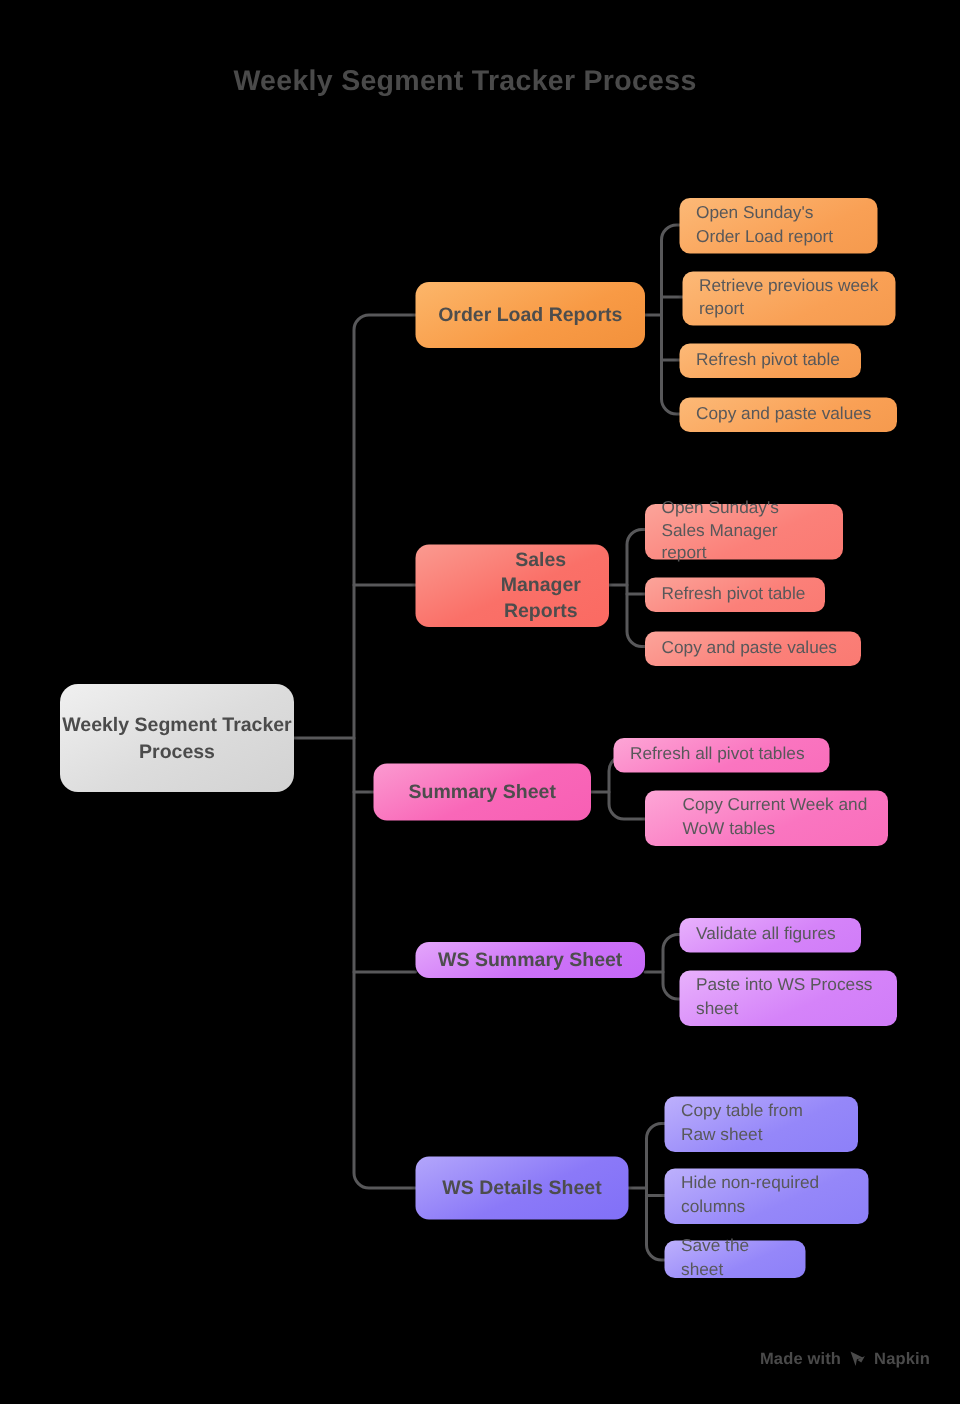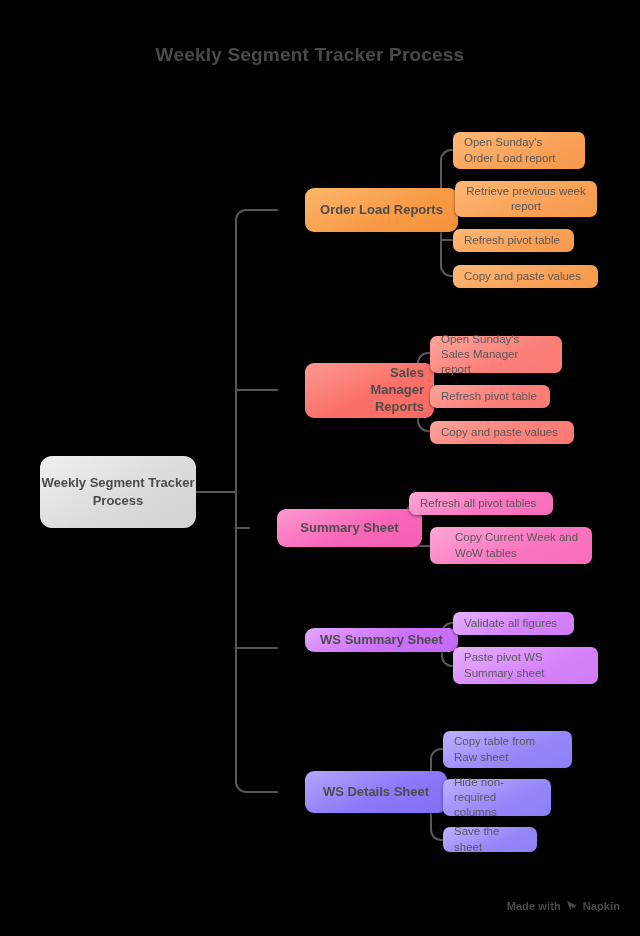--- a/index.html
+++ b/index.html
@@ -72,28 +72,27 @@
     justify-content: center;
     text-align: center;
     font-weight: bold;
     font-size: 13px;
     line-height: 1.35;
     color: #4b4b4b;
   }
 
   .node.branch {
     justify-content: center;
-    text-align: right;
+    text-align: center;
     font-weight: bold;
     font-size: 13px;
     line-height: 1.3;
     padding: 0 10px;
     border-radius: 9px;
     color: #4d4d4d;
-    margin-left: 28px;
   }
 
   .node.leaf {
     justify-content: flex-start;
     text-align: left;
     font-weight: normal;
     font-size: 11.5px;
     line-height: 1.32;
     padding: 0 11px;
     border-radius: 7px;
@@ -177,21 +176,21 @@
   </div>
 
   <div class="node branch c-orange-b" style="left:277px; top:188px; width:153px; height:44px;">
     <span>Order Load Reports</span>
   </div>
 
   <div class="node leaf c-orange-l" style="left:453px; top:132px; width:132px; height:37px;">
     <span>Open Sunday's Order Load report</span>
   </div>
 
-  <div class="node leaf c-orange-l" style="left:455px; top:181px; width:142px; height:36px;text-align:center;">
+  <div class="node leaf c-orange-l" style="left:455px; top:181px; width:142px; height:36px;">
     <span>Retrieve previous week report</span>
   </div>
 
   <div class="node leaf c-orange-l" style="left:453px; top:229px; width:121px; height:23px;">
     <span>Refresh pivot table</span>
   </div>
 
   <div class="node leaf c-orange-l" style="left:453px; top:265px; width:145px; height:23px;">
     <span>Copy and paste values</span>
   </div>
@@ -226,32 +225,32 @@
 
   <div class="node branch c-violet-b" style="left:277px; top:628px; width:153px; height:24px;">
     <span>WS Summary Sheet</span>
   </div>
 
   <div class="node leaf c-violet-l" style="left:453px; top:612px; width:121px; height:23px;">
     <span>Validate all figures</span>
   </div>
 
   <div class="node leaf c-violet-l" style="left:453px; top:647px; width:145px; height:37px;">
-    <span>Paste pivot WS Summary sheet</span>
+    <span>Paste into WS Process sheet</span>
   </div>
 
   <div class="node branch c-blue-b" style="left:277px; top:771px; width:142px; height:42px;">
     <span>WS Details Sheet</span>
   </div>
 
   <div class="node leaf c-blue-l" style="left:443px; top:731px; width:129px; height:37px;">
     <span>Copy table from Raw sheet</span>
   </div>
 
-  <div class="node leaf c-blue-l" style="left:443px; top:779px; width:108px; height:37px;">
+  <div class="node leaf c-blue-l" style="left:443px; top:779px; width:136px; height:37px;">
     <span>Hide non-required columns</span>
   </div>
 
   <div class="node leaf c-blue-l" style="left:443px; top:827px; width:94px; height:25px;">
     <span>Save the sheet</span>
   </div>
 
   <div class="watermark">
     <span>Made with</span>
     <span class="nap-logo">

